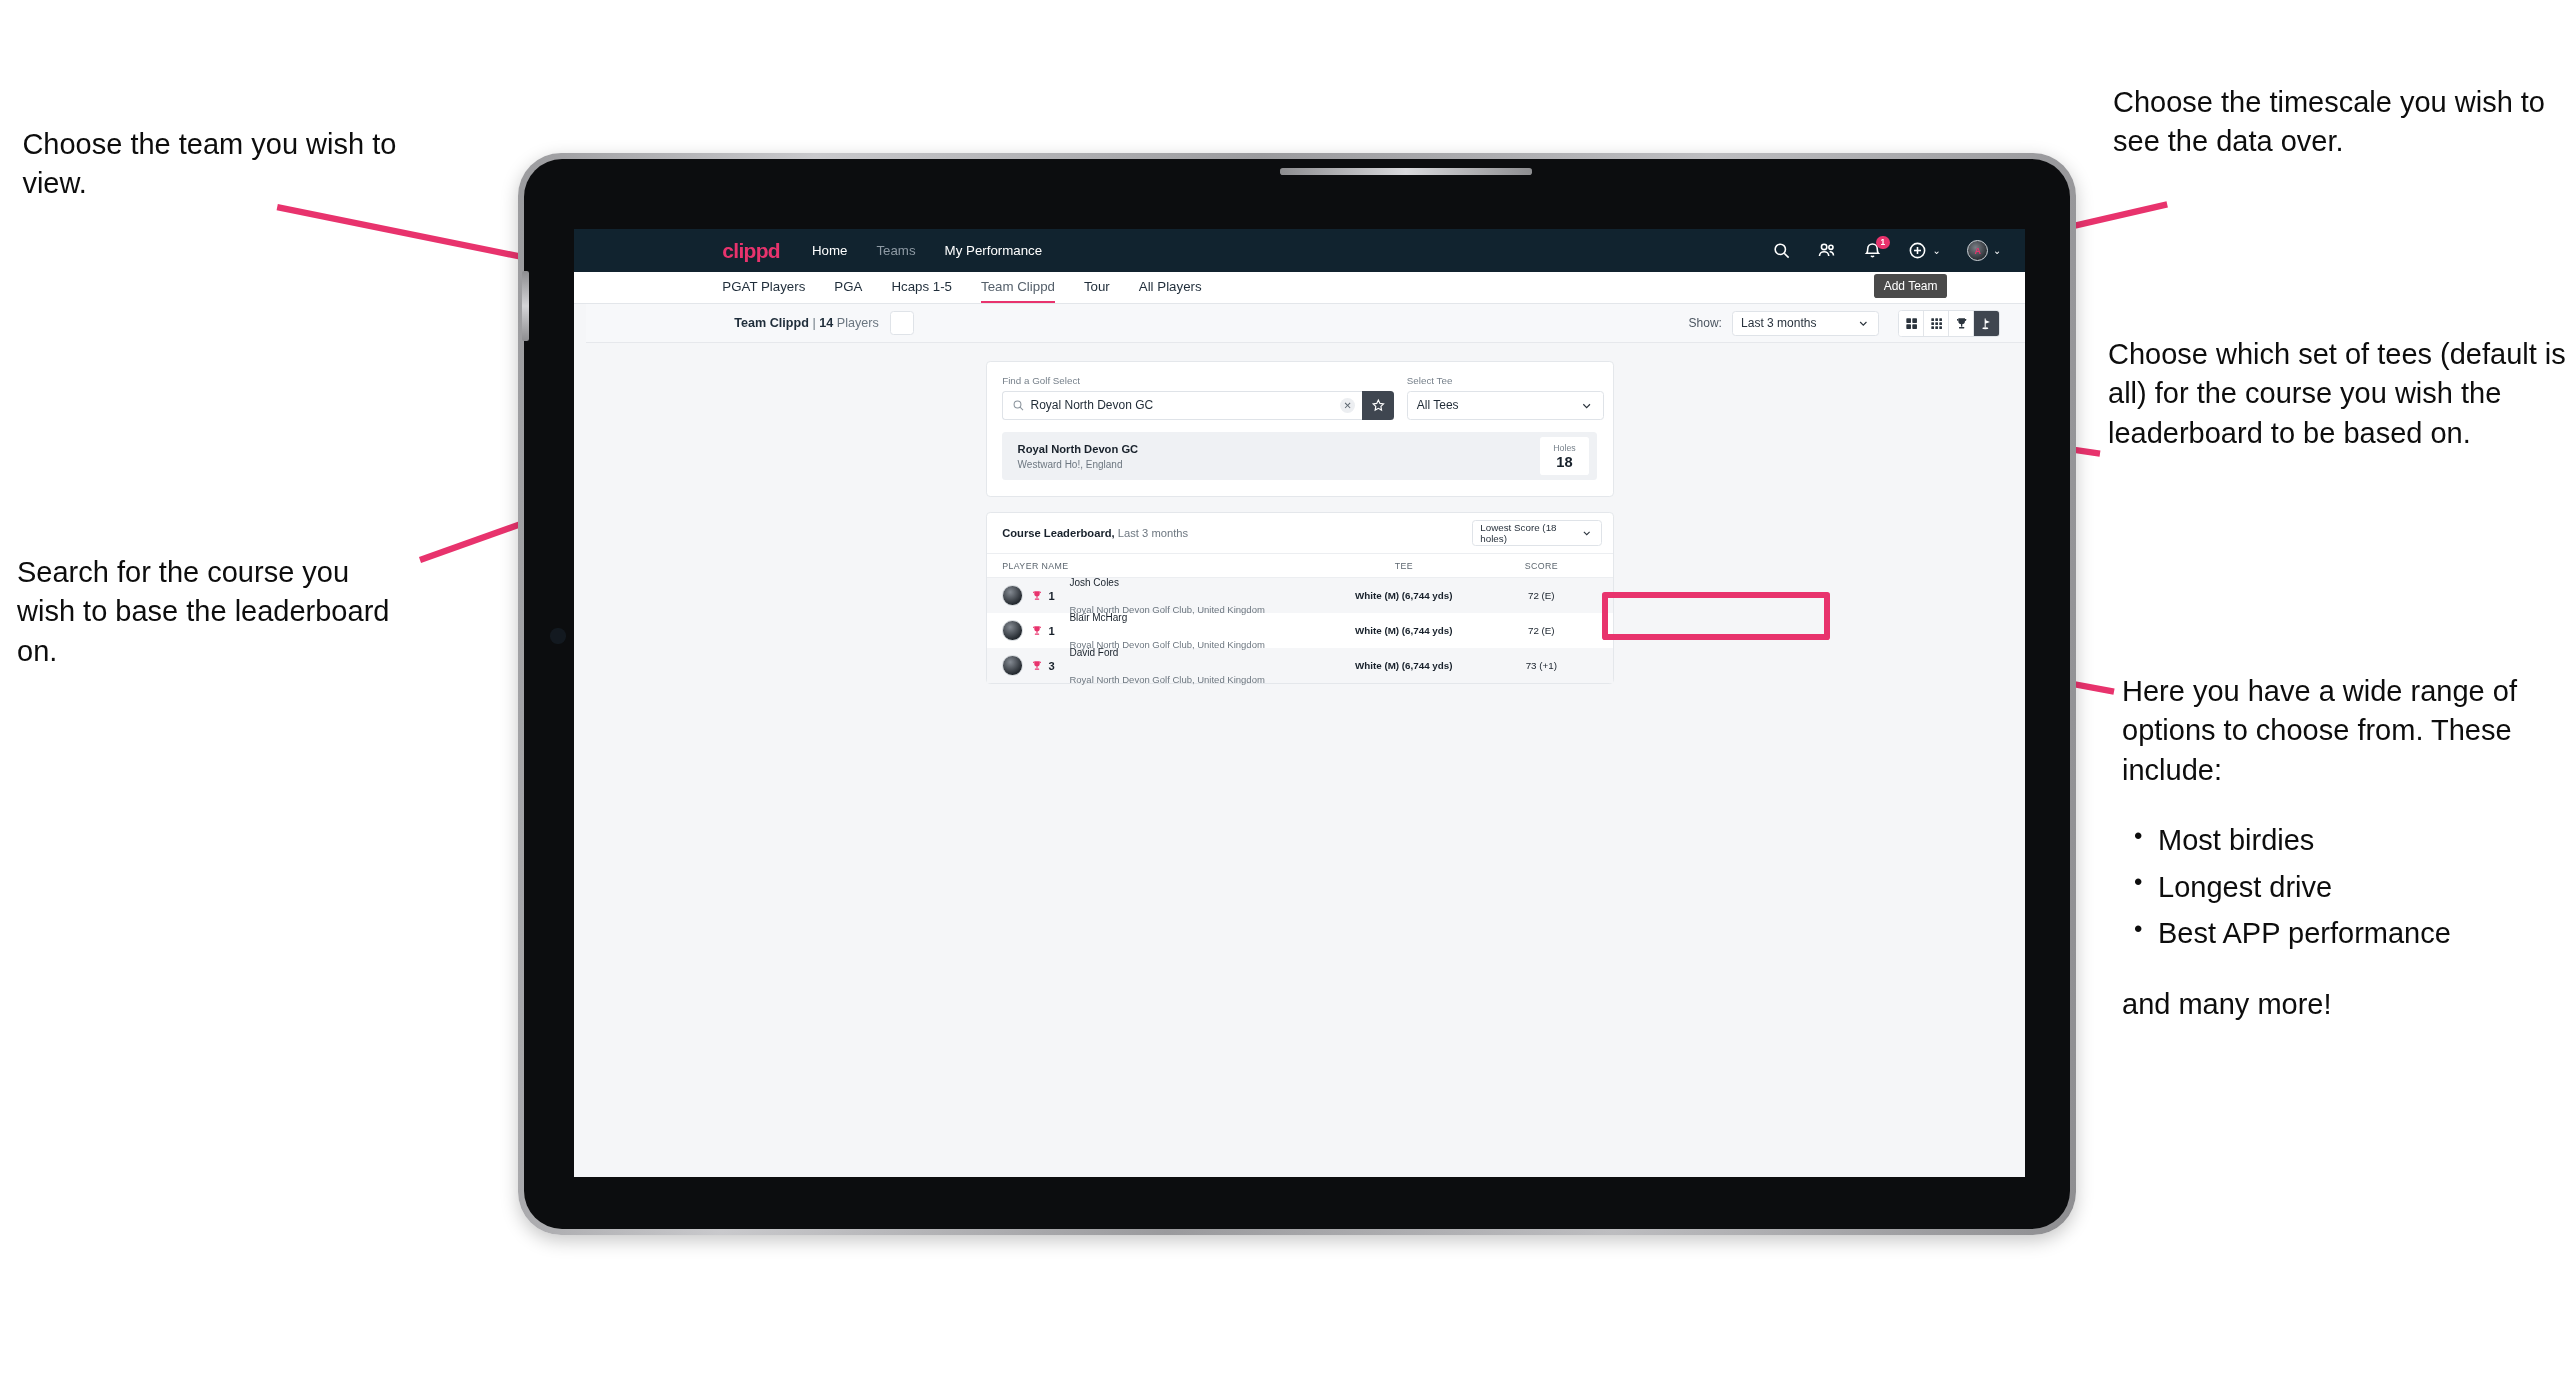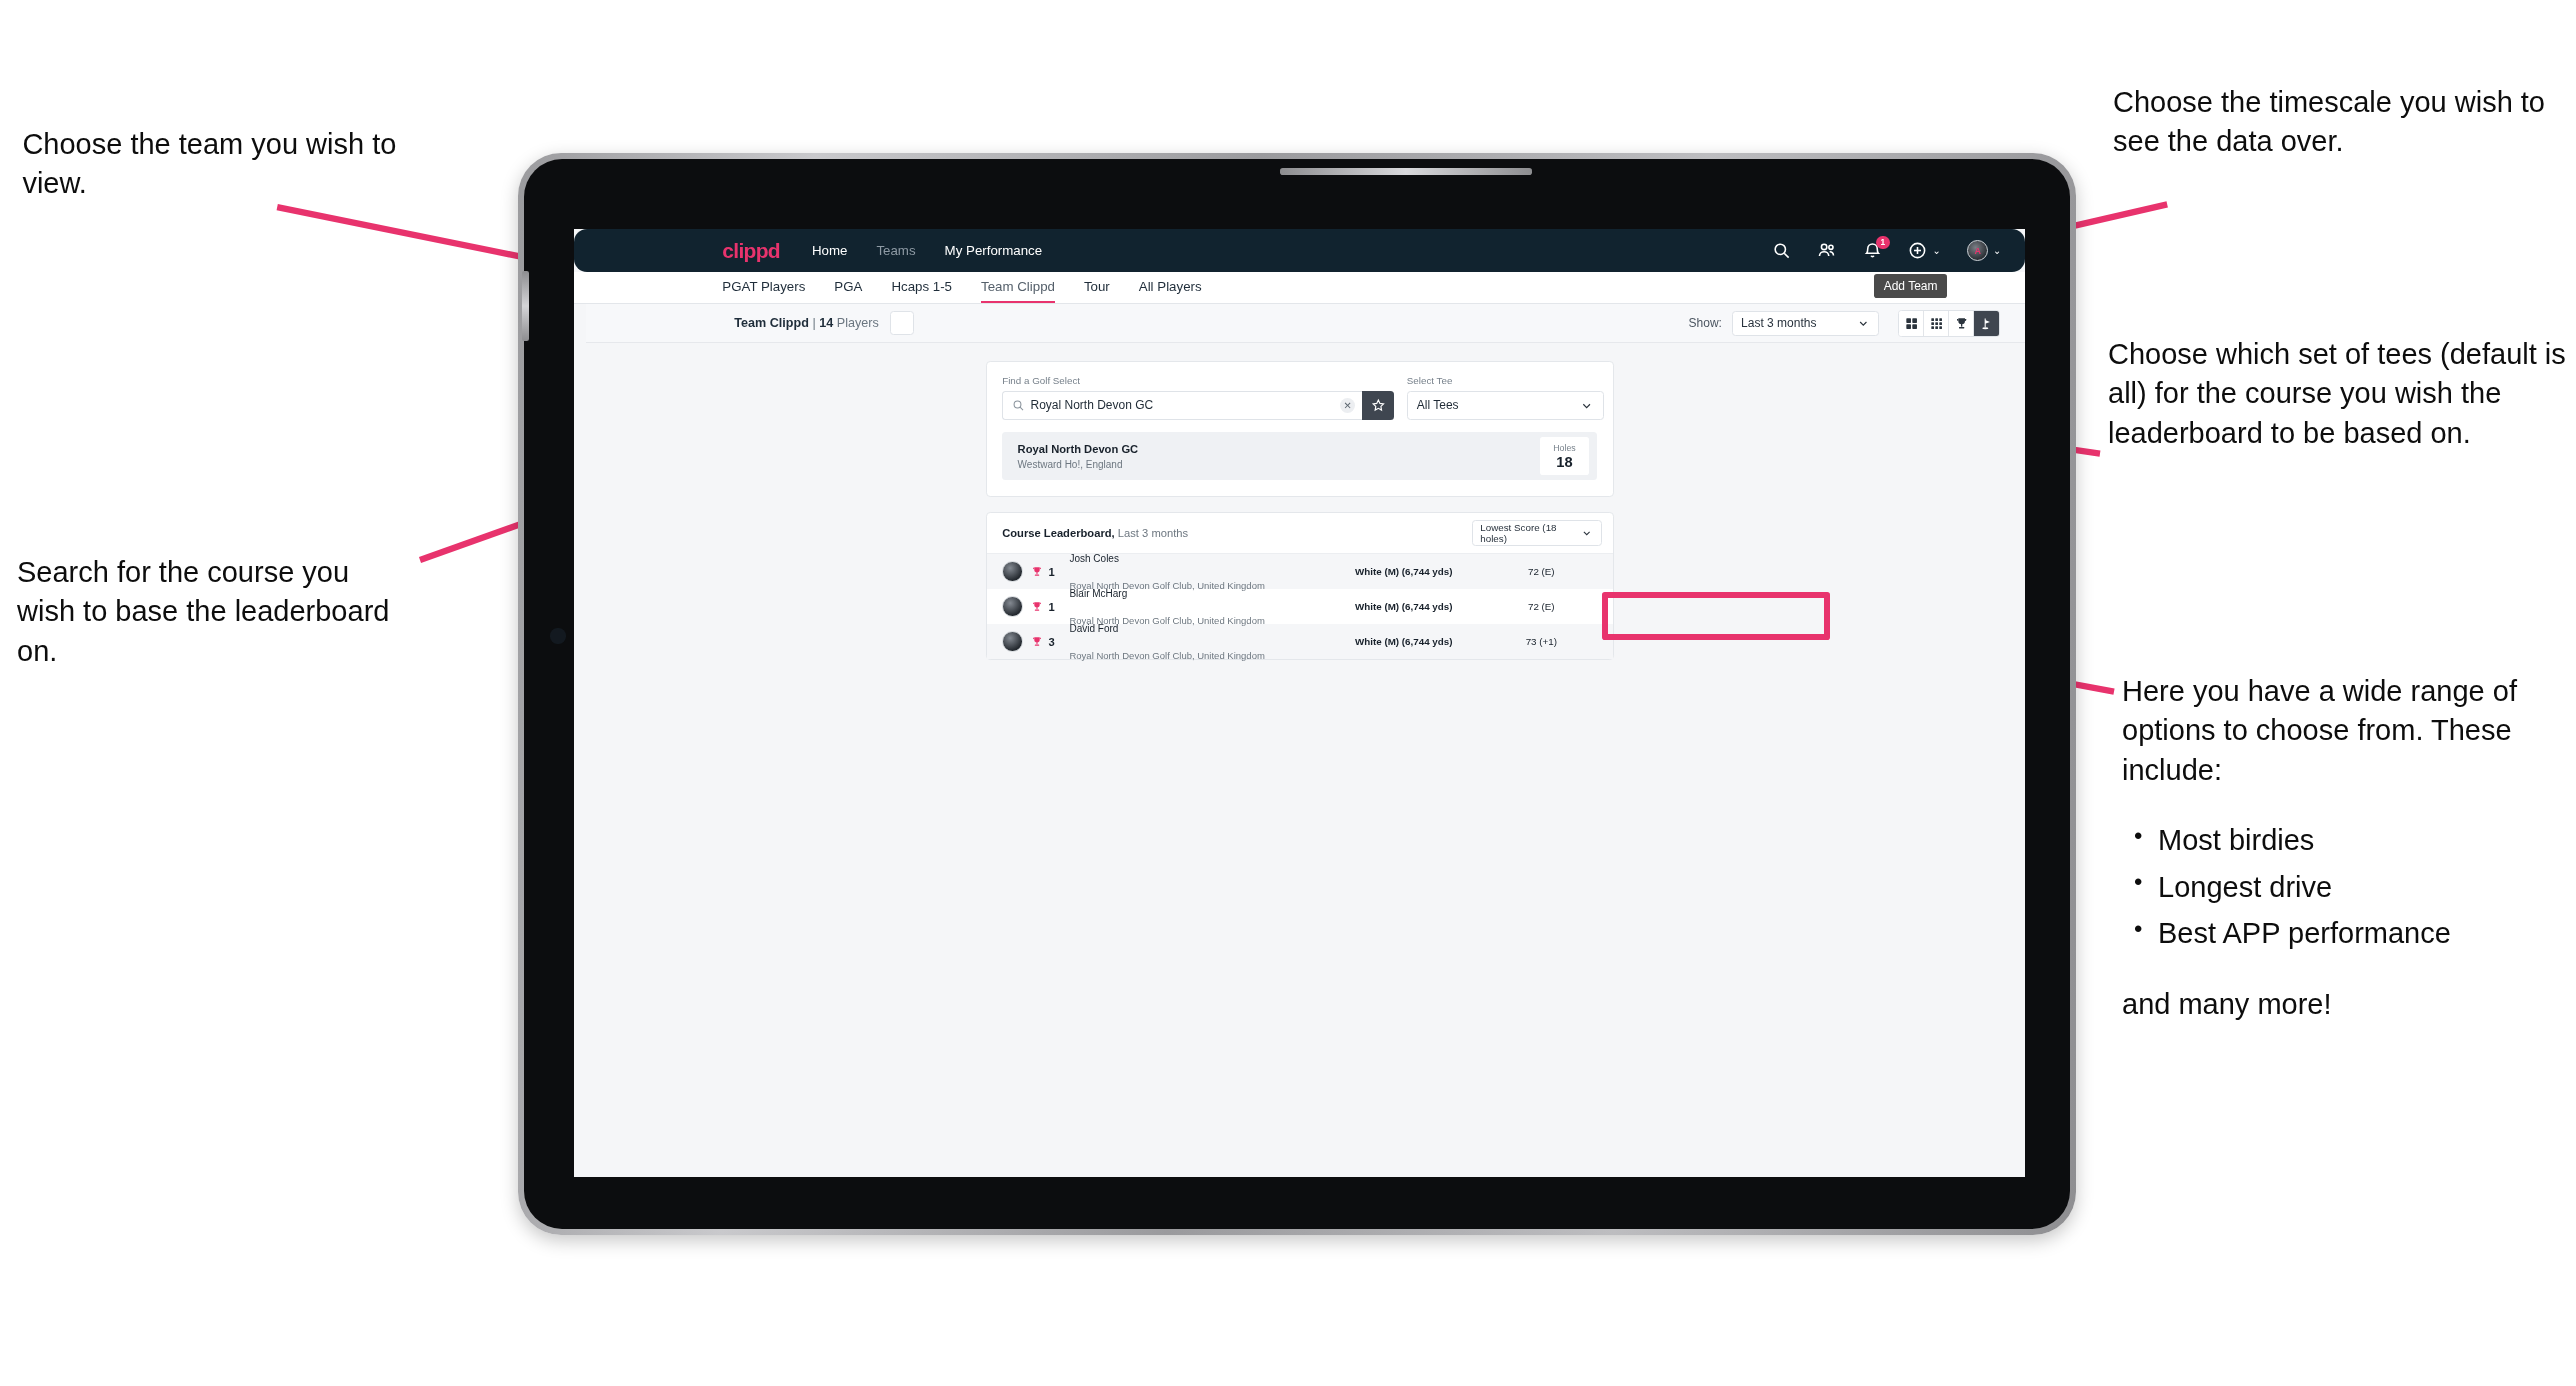--- a/index.html
+++ b/index.html
@@ -46,21 +46,21 @@
   }
   .side-btn.b1 { top:112px; height:70px; }
   .home-dot {
     position:absolute; left:26px; top:469px; width:15.4px; height:15.4px;
     border-radius:50%; background:#1a2430; opacity:.55;
   }
 
   
   .app-header {
     height: 43px; background: #11232f;
-    display:flex; align-items:center; padding: 0 24px 0 0; border-radius: 13px;
+    display:flex; align-items:center; padding: 0 24px 0 0;
   }
   .brand {
     font-size: 21px; font-weight: 700; color:#ec २; color:#e8336d;
     letter-spacing:-0.7px; margin-left: 148px; margin-right: 32px;
     font-family:"Liberation Sans",sans-serif;
   }
   .hnav { display:flex; gap:29px; align-items:center; }
   .hnav a { font-size:13.3px; color:#ffffff; text-decoration:none; }
   .hnav a.muted { color:#8e9aa4; }
   .hspacer { flex:1; }
@@ -464,20 +464,25 @@
                 <b>Course Leaderboard,</b><span> Last 3 months</span>
               </div>
               <div class="lb-select">
                 <span>Lowest Score (18 holes)</span>
                 <svg viewBox="0 0 24 24" width="12" height="12" fill="none" stroke="#2b343d" stroke-width="2.2">
                     <path d="M6 9.5l6 6 6-6"></path>
                   </svg>
               </div>
             </div>
 
+            <div class="lb-colhead">
+              <div class="c-player">PLAYER NAME</div>
+              <div class="c-tee">TEE</div>
+              <div class="c-score">SCORE</div>
+            </div>
 
             <div class="lb-row alt">
               <div class="pcell">
                 <div class="p-avatar"></div>
                 <svg class="p-trophy" viewBox="0 0 20 20" fill="#e8336d">
                     <path d="M5.5 2h9v4.2a4.5 4.5 0 0 1-9 0V2z"></path>
                     <path d="M3.4 2.8h2v2.8a1.9 1.9 0 0 1-2-1.9v-.9zM14.6 2.8h2v.9a1.9 1.9 0 0 1-2 1.9V2.8z"></path>
                     <rect x="9.1" y="10.2" width="1.8" height="3.6"></rect>
                     <rect x="6.4" y="14.3" width="7.2" height="2" rx=".6"></rect>
                   </svg>

